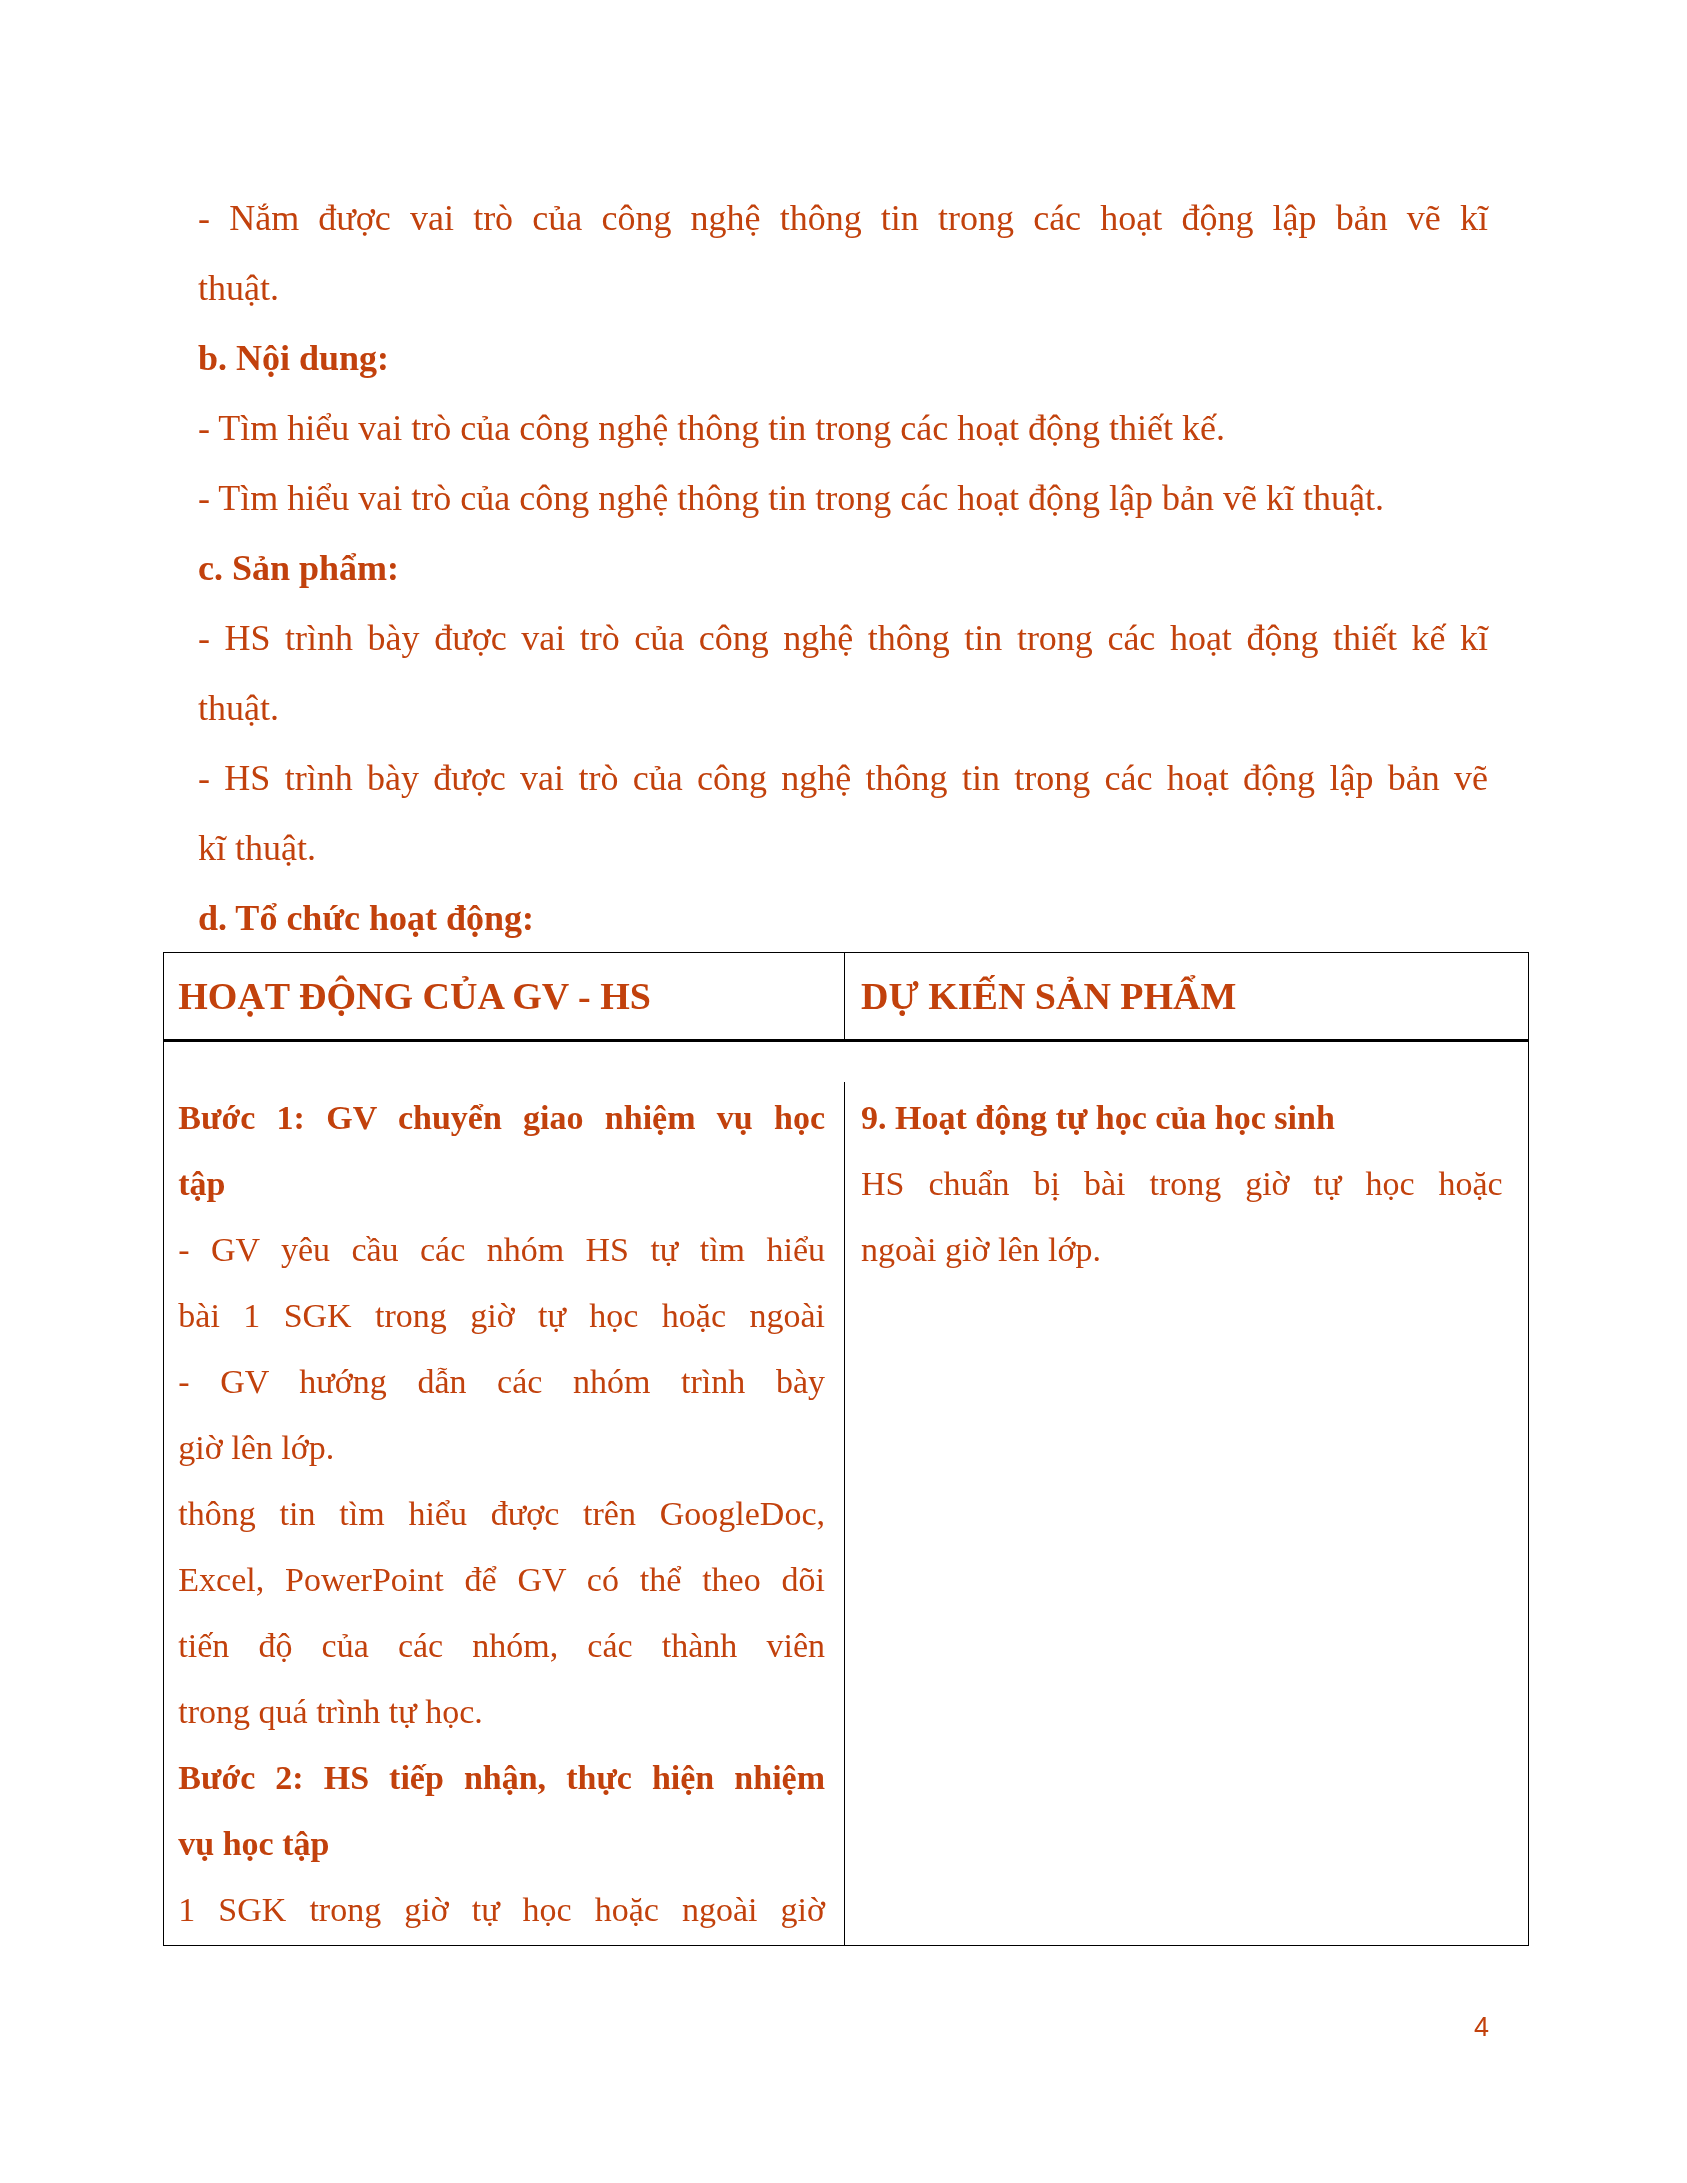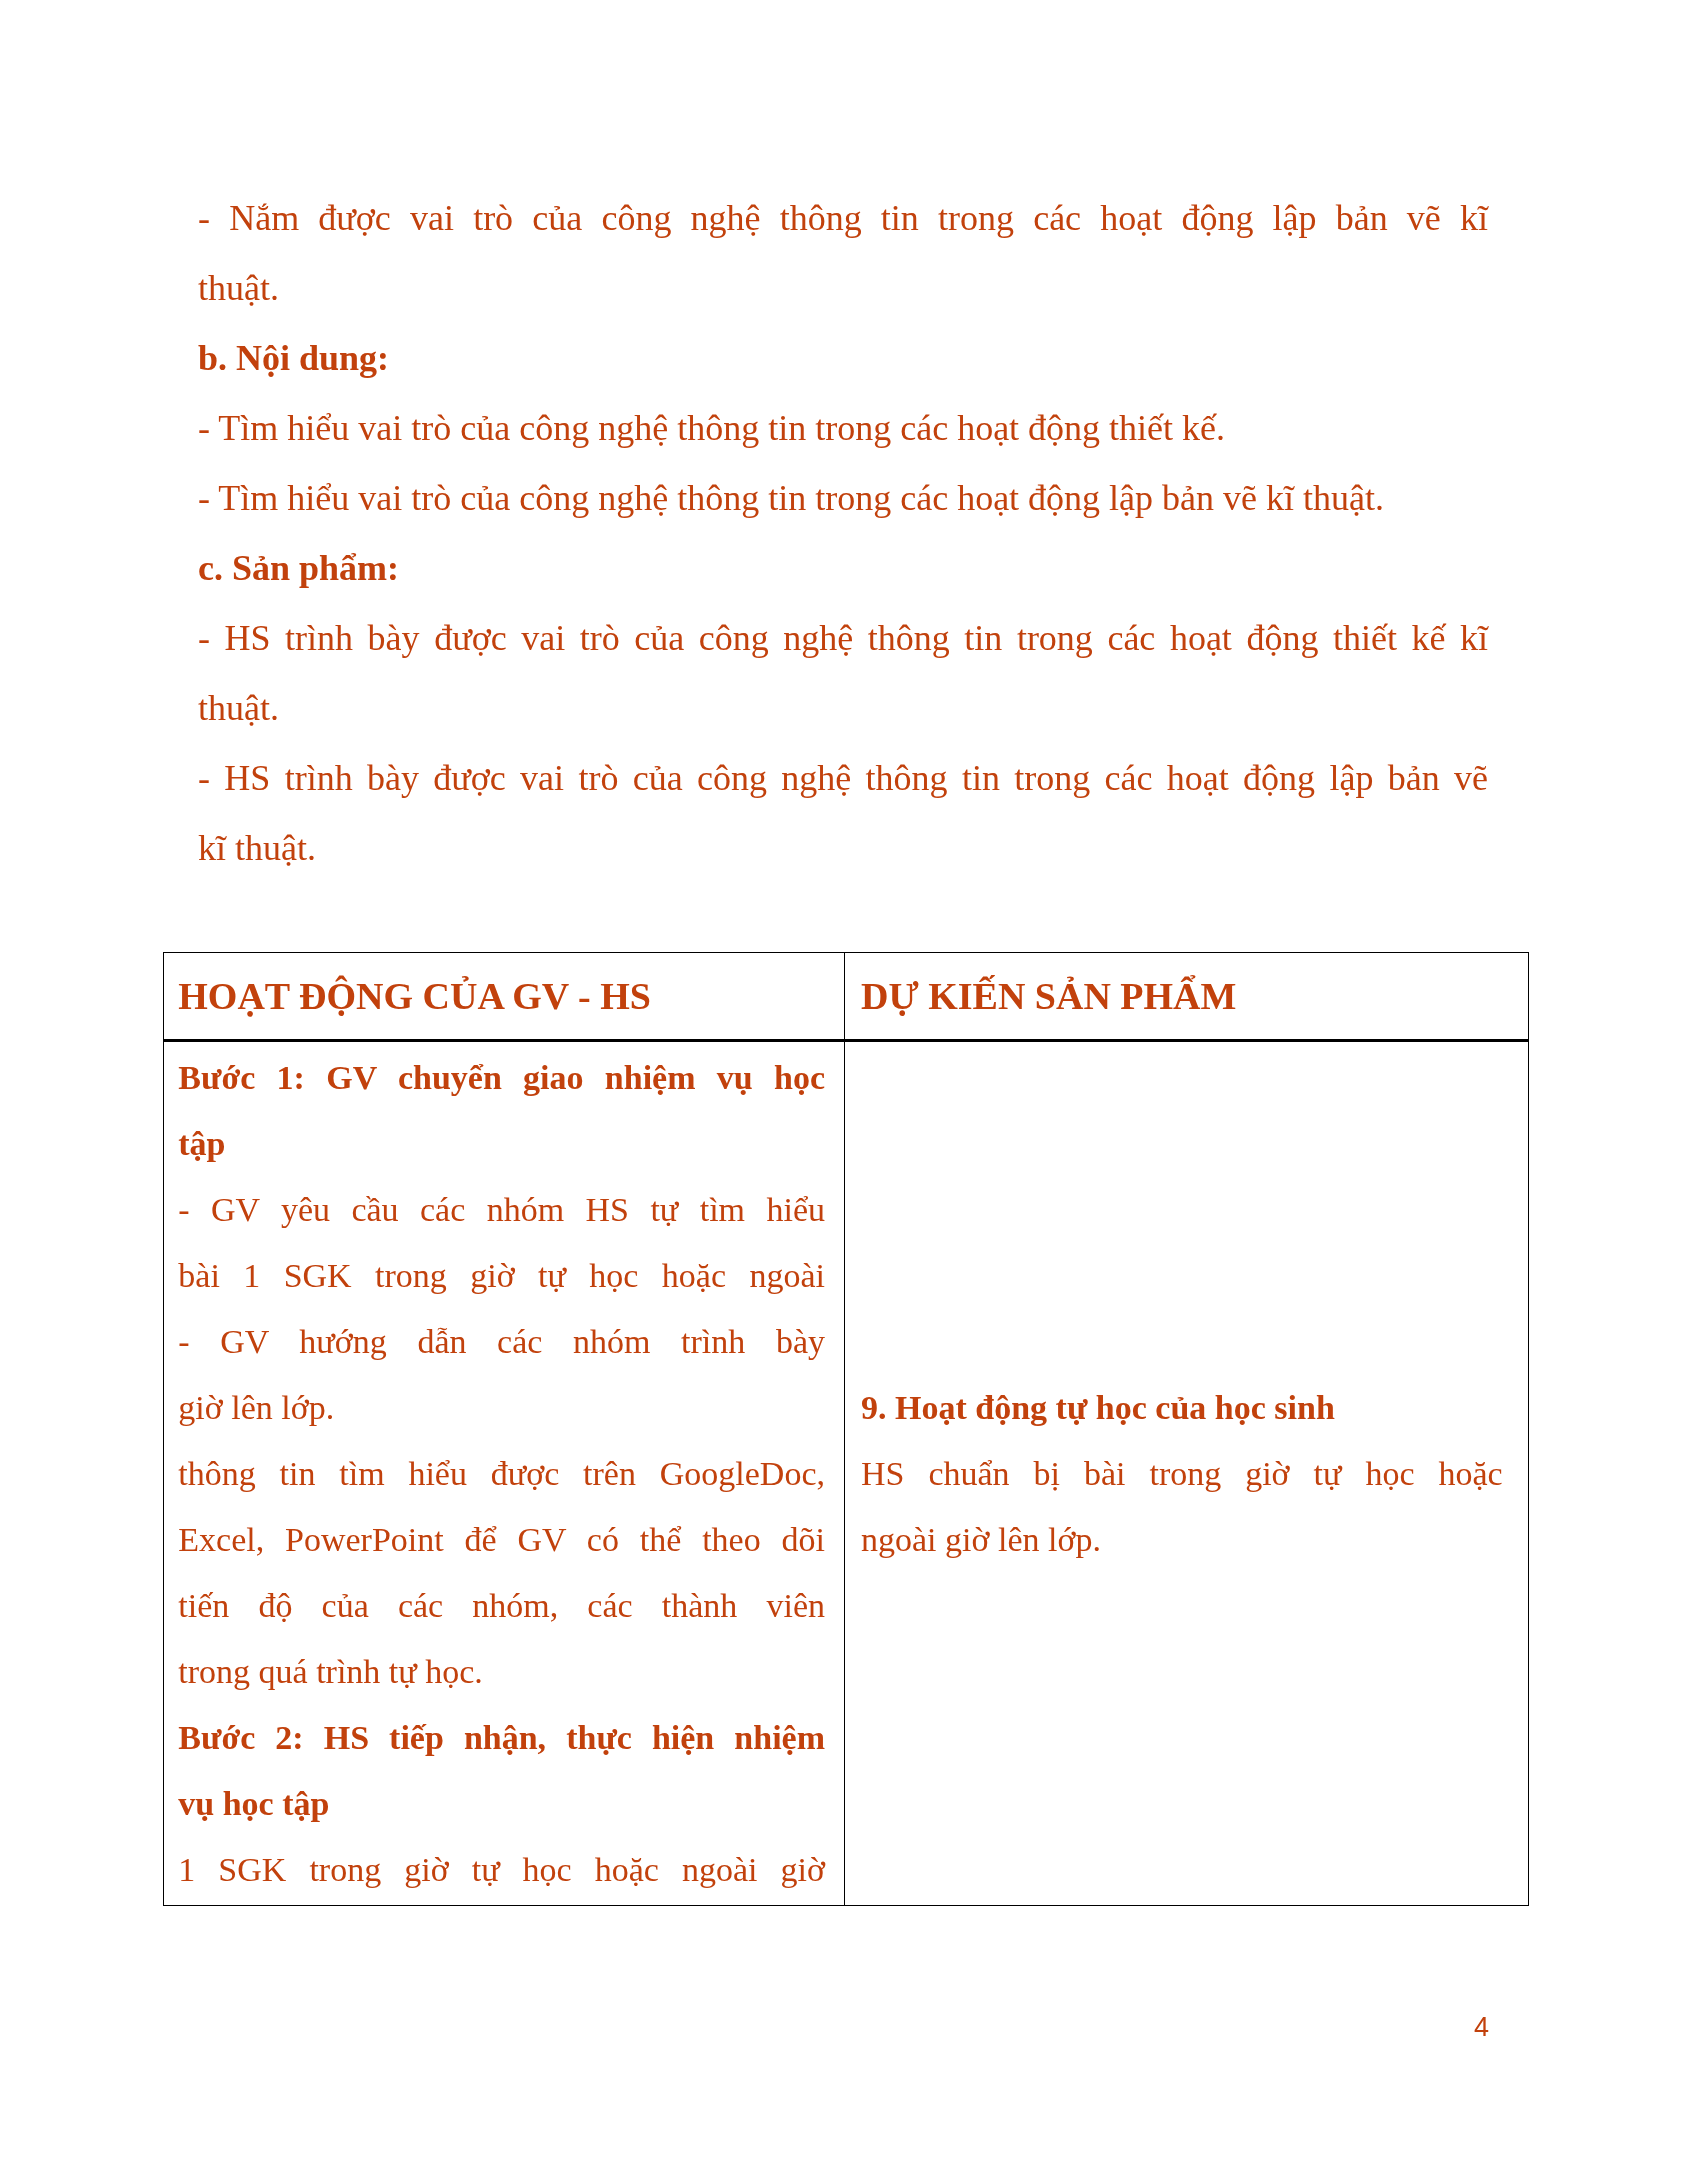--- a/index.html
+++ b/index.html
@@ -44,21 +44,22 @@
     box-sizing: border-box;
     background: #ffffff;
   }
   .trow-head {
     display: flex;
     height: 86px;
     border-bottom: 3.2px solid #000000;
   }
   .trow-body {
     display: flex;
-    align-items: center;
+    align-items: flex-start;
+    margin-top: 40px;
   }
   .cell {
     box-sizing: border-box;
   }
   .cell-l {
     width: 681px;
     border-right: 1.6px solid #000000;
     padding-left: 14.3px;
     padding-right: 19px;
   }
@@ -103,20 +104,21 @@
     <div class="bline just">- Nắm được vai trò của công nghệ thông tin trong các hoạt động lập bản vẽ kĩ</div>
     <div class="bline">thuật.</div>
     <div class="bline bold">b. Nội dung:</div>
     <div class="bline">- Tìm hiểu vai trò của công nghệ thông tin trong các hoạt động thiết kế.</div>
     <div class="bline">- Tìm hiểu vai trò của công nghệ thông tin trong các hoạt động lập bản vẽ kĩ thuật.</div>
     <div class="bline bold">c. Sản phẩm:</div>
     <div class="bline just">- HS trình bày được vai trò của công nghệ thông tin trong các hoạt động thiết kế kĩ</div>
     <div class="bline">thuật.</div>
     <div class="bline just">- HS trình bày được vai trò của công nghệ thông tin trong các hoạt động lập bản vẽ</div>
     <div class="bline">kĩ thuật.</div>
+    <div class="bline bold">d. Tổ chức hoạt động:</div>
   </div>
 
   <div class="acttable">
 
     <div class="trow-head">
       <div class="cell cell-l">
         <span>HOẠT ĐỘNG CỦA GV - HS</span>
       </div>
       <div class="cell cell-r">
         <span>DỰ KIẾN SẢN PHẨM</span>

